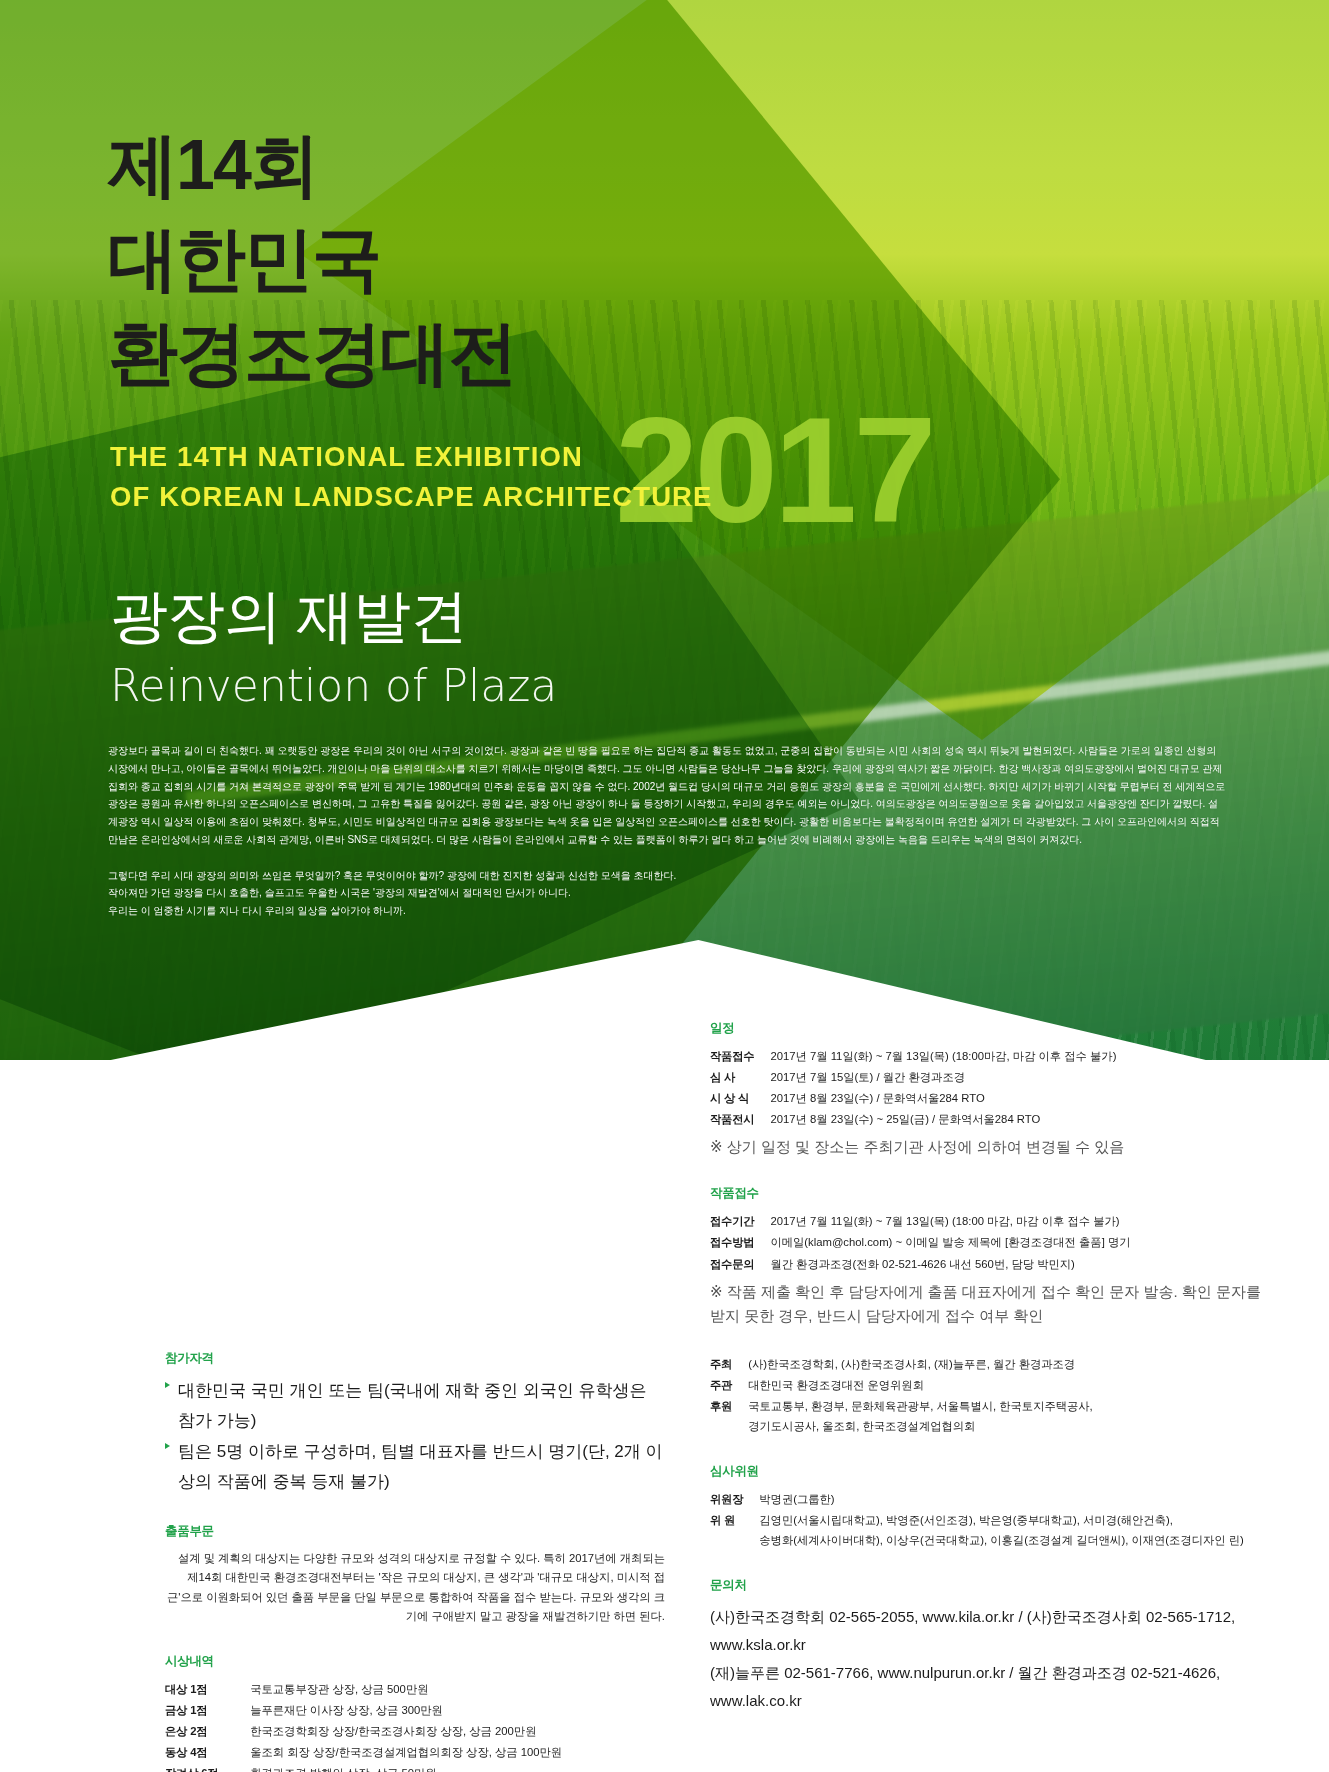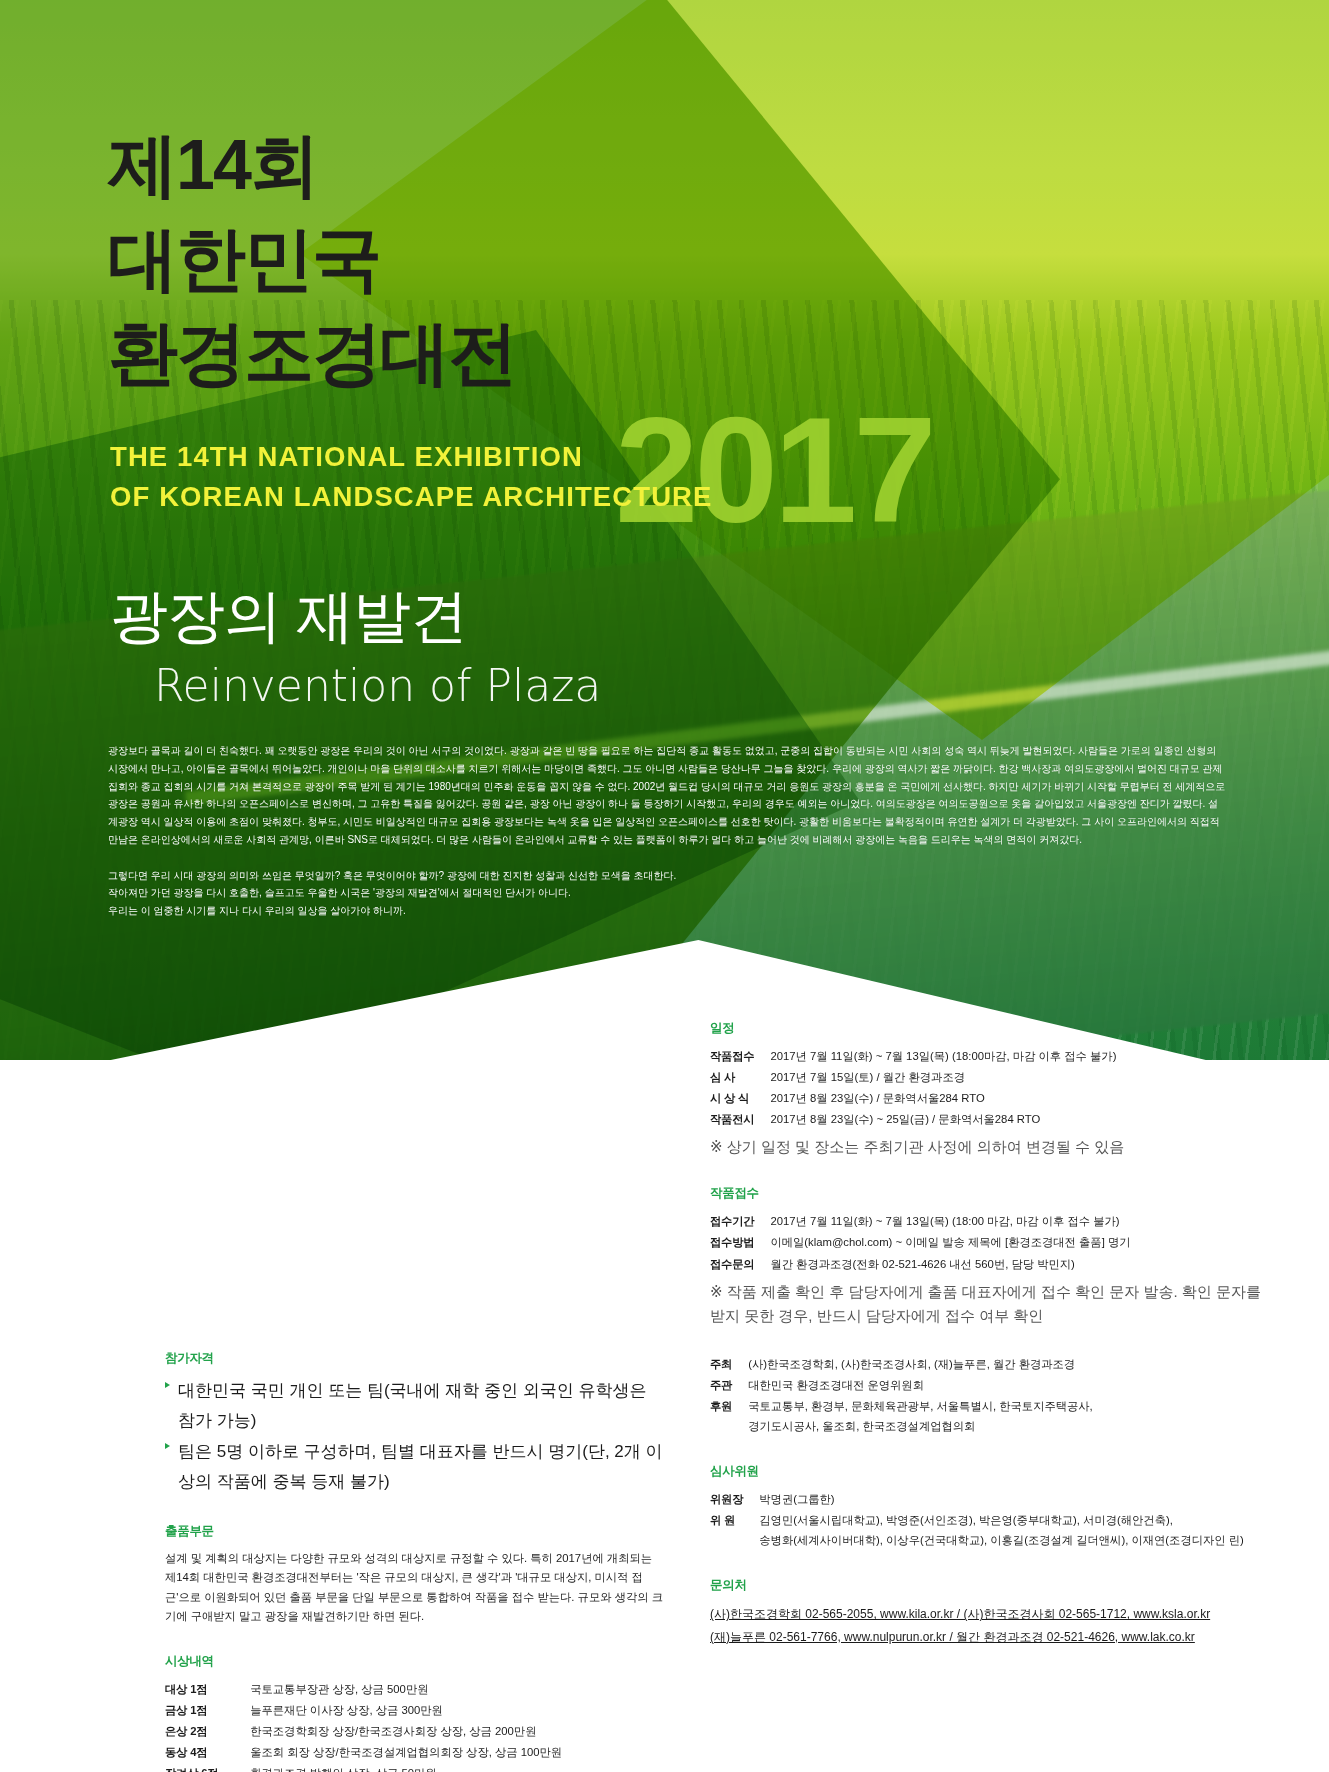--- a/index.html
+++ b/index.html
@@ -79,53 +79,53 @@
     font-weight:bold;font-size:150px;line-height:1;letter-spacing:-4px;
     color:#9ed12f;opacity:.92;
   }
   .kr-sub{
     position:absolute;left:110px;top:578px;
     font-weight:normal;font-size:58px;letter-spacing:-1px;color:#ffffff;
   }
   .en-sub{
     position:absolute;left:110px;top:660px;
     font-size:44px;letter-spacing:0px;color:#ffffff;opacity:.95;
-    font-family:"DejaVu Sans",sans-serif;font-weight:300;margin-left:44px;
+    font-family:"DejaVu Sans",sans-serif;font-weight:300;
   }
 
   .essay{
     position:absolute;left:108px;top:742px;width:1120px;
     font-size:10px;line-height:1.78;color:#ffffff;white-space:pre-line;
     text-shadow:0 0 2px rgba(0,60,20,.25);
   }
 
   
   .info{
     position:absolute;left:0;top:1060px;width:1329px;height:712px;background:#ffffff;
   }
   .col-left{position:absolute;left:117px;top:290px;width:500px;margin-left:48px;}
   .col-right{position:absolute;left:710px;top:-40px;width:560px;}
 
   .sec{margin-bottom:26px;}
   .sec-title{
     font-weight:bold;font-size:12.5px;color:#21a24a;margin-bottom:9px;letter-spacing:-.3px;
   }
-  .body-text{font-size:11.3px;line-height:1.72;color:#1b1b1b;white-space:pre-line;}
+  .body-text{font-size:11.3px;line-height:1.72;color:#1b1b1b;white-space:pre-line;text-align:right;}
   .bullet{font-size:17px;line-height:1.78;color:#1b1b1b;padding-left:13px;position:relative;}
   .bullet:before{
     content:"";position:absolute;left:0;top:6px;
     border-left:5px solid #21a24a;border-top:3.5px solid transparent;border-bottom:3.5px solid transparent;
   }
 
   table.kv{border-collapse:collapse;}
   table.kv td{font-size:11.3px;line-height:1.78;vertical-align:top;padding:0 0 1px 0;color:#1b1b1b;}
   table.kv td.k{font-weight:bold;white-space:nowrap;padding-right:16px;letter-spacing:-.2px;}
   .note{font-size:15px;color:#555;margin-top:5px;line-height:1.6;}
 
-  .contact-line{font-size:12px;line-height:1.85;color:#1b1b1b;text-decoration:underline;}
+  .contact-line{font-size:15px;line-height:1.85;color:#1b1b1b;}
 </style>
 </head>
 <body>
 
 <div class="art">
   <div class="photo"></div>
   <div class="streaks"></div>
   <div class="road"></div>
   <div class="roadline"></div>
   <div class="wedge-lime"></div>

